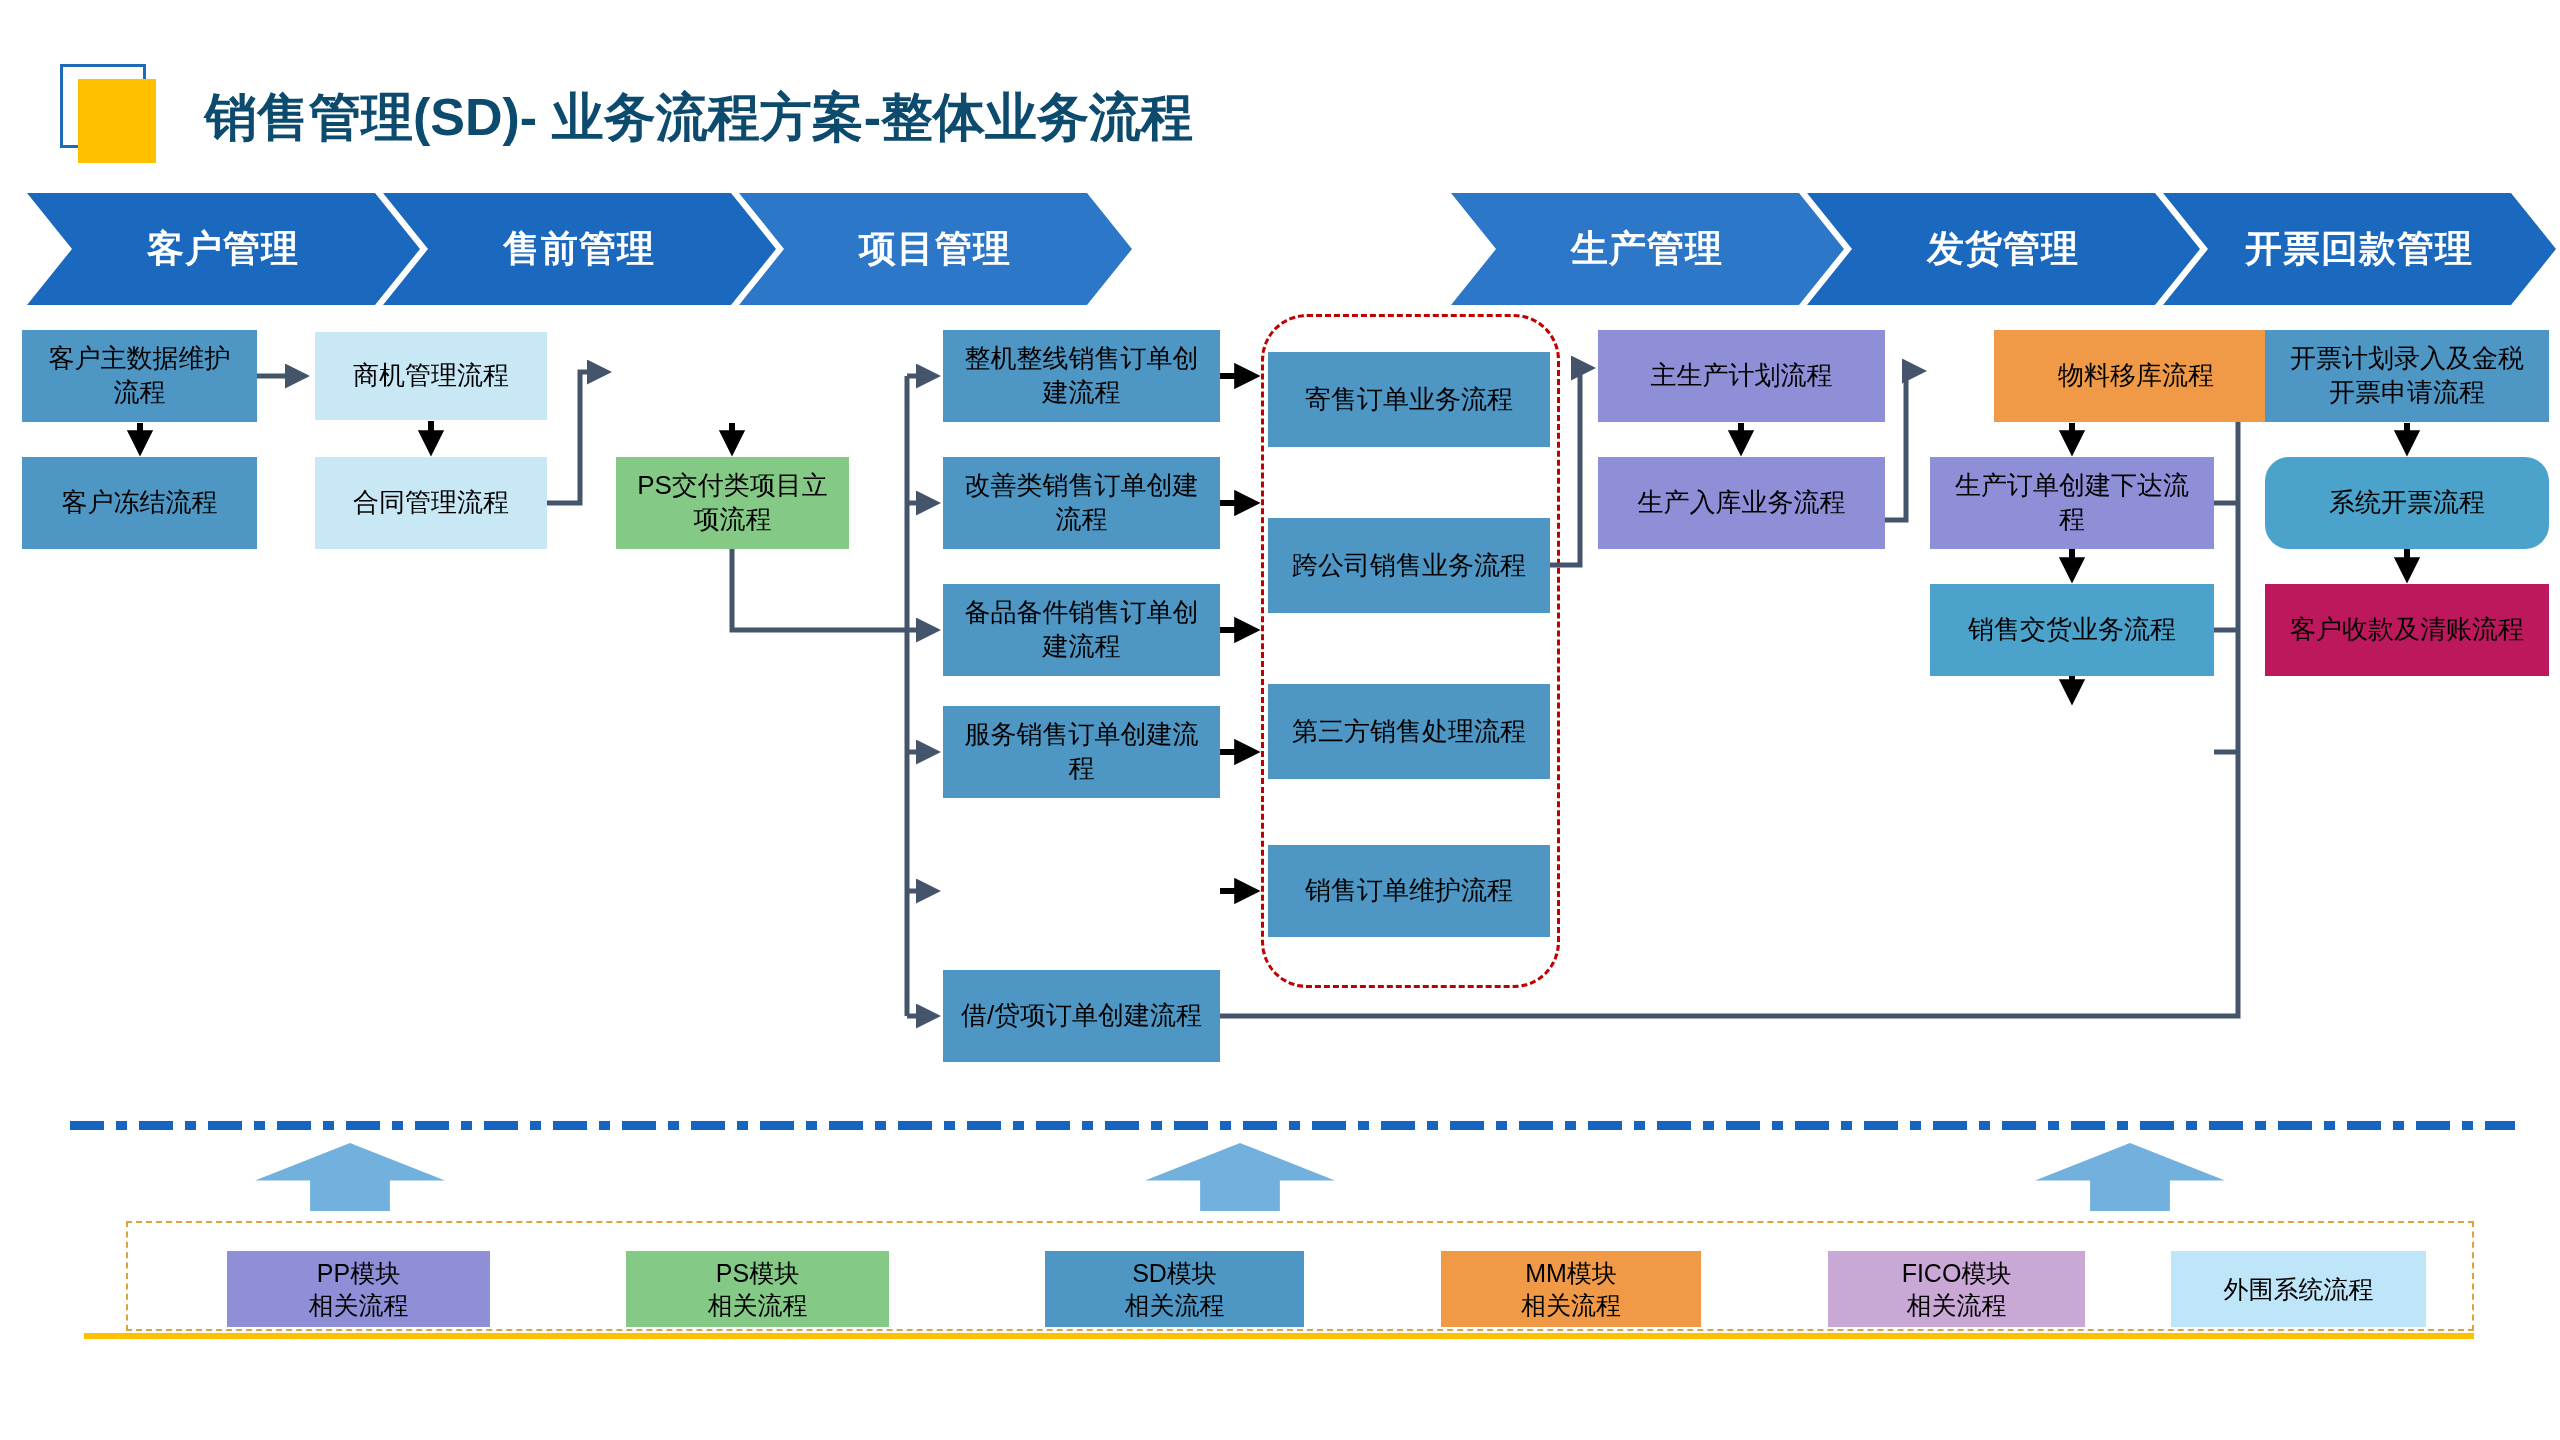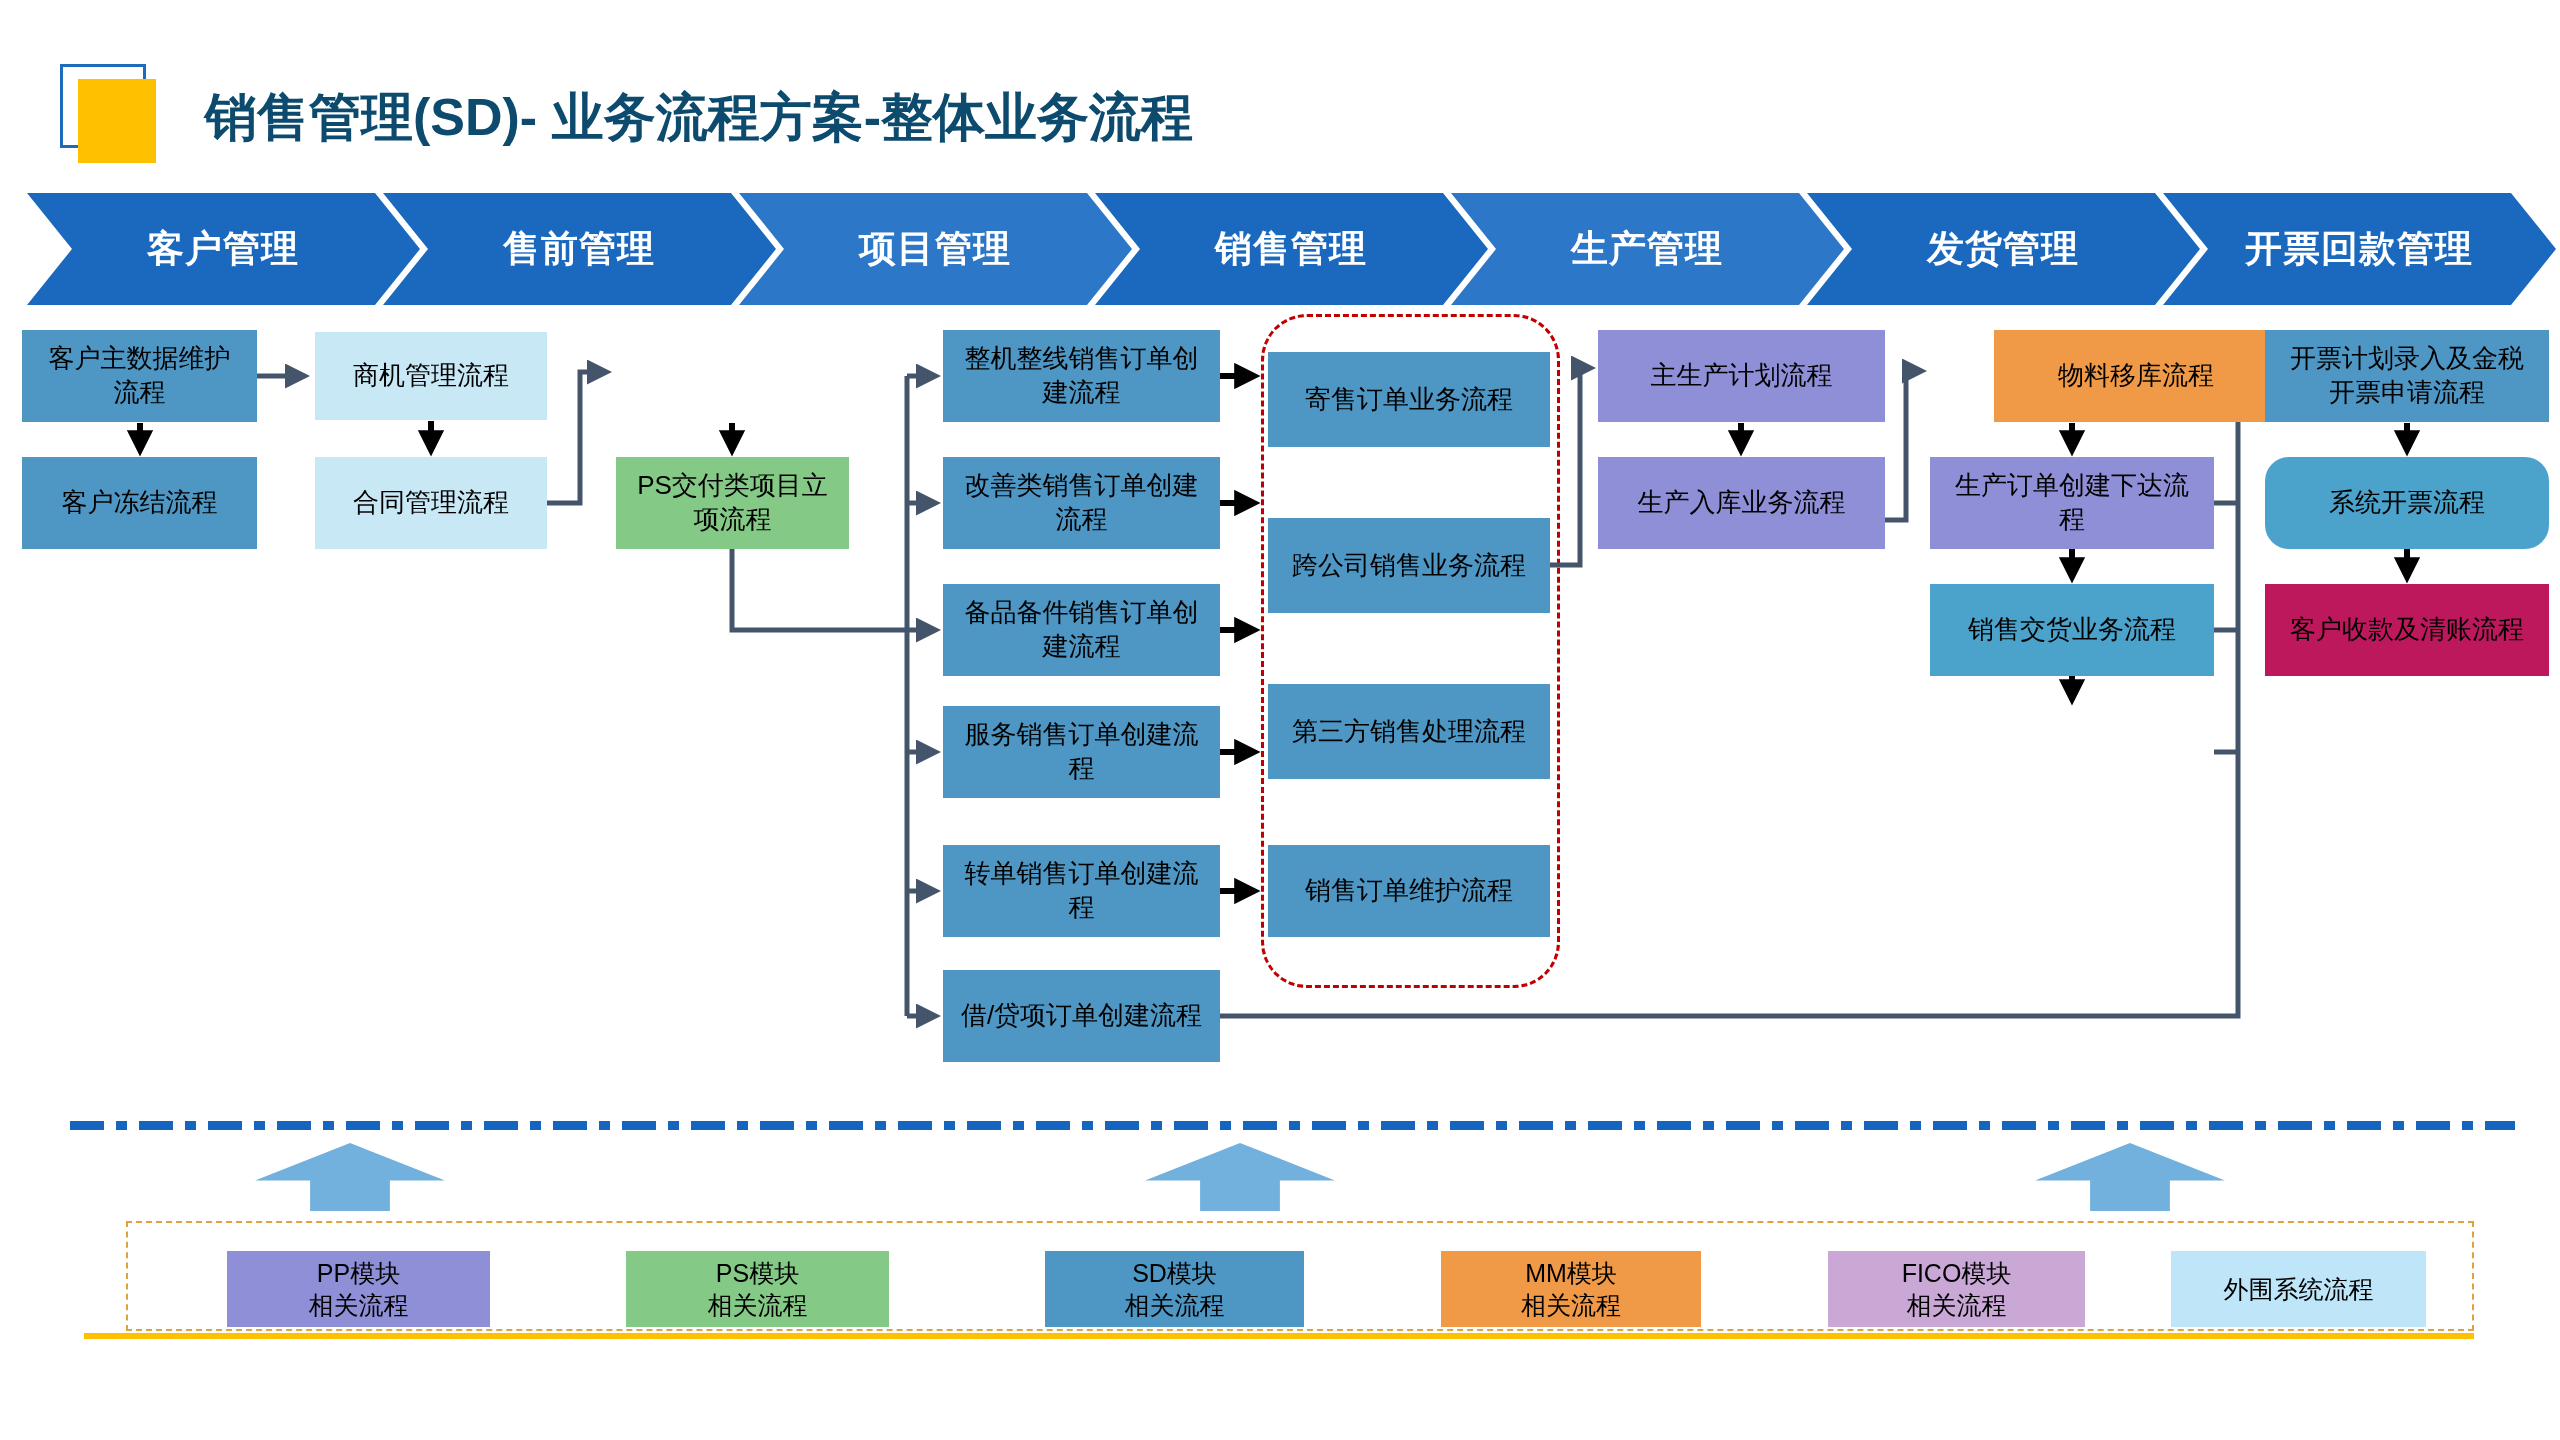--- a/index.html
+++ b/index.html
@@ -52,21 +52,20 @@
 
 <div id="slide">
 
   <div class="title-outline"></div>
   <div class="title-square"></div>
   <div class="page-title">销售管理(SD)- 业务流程方案-整体业务流程</div>
 
   <div class="chevron" style="left: 20px; background-color: rgb(27, 105, 190);">客户管理</div>
   <div class="chevron" style="left: 376px; background-color: rgb(27, 105, 190);">售前管理</div>
   <div class="chevron" style="left: 732px; background-color: rgb(44, 119, 200);">项目管理</div>
-  <div class="chevron" style="left: 1088px; background-color: rgb(27, 105, 190);">销售管理</div>
   <div class="chevron" style="left: 1444px; background-color: rgb(44, 119, 200);">生产管理</div>
   <div class="chevron" style="left: 1800px; background-color: rgb(27, 105, 190);">发货管理</div>
   <div class="chevron" style="left: 2156px; background-color: rgb(27, 105, 190);">开票回款管理</div>
 
   <div class="dashed-scope"></div>
 
   <svg class="connectors" width="2560" height="1440" viewBox="0 0 2560 1440">
     <defs>
       <marker id="arrow-black" viewBox="0 0 10 10" refX="6" refY="5" markerWidth="4.6" markerHeight="4.4" orient="auto-start-reverse">
         <path d="M0,0 L10,5 L0,10 z" style="fill:var(--black,#000)"></path>
@@ -119,21 +118,20 @@
 
   <div class="node" style="left: 315px; top: 332px; width: 232px; height: 88px; background-color: rgb(201, 232, 246);">商机管理流程</div>
   <div class="node" style="left: 315px; top: 457px; width: 232px; height: 92px; background-color: rgb(201, 232, 246);">合同管理流程</div>
 
   <div class="node" style="left: 616px; top: 457px; width: 233px; height: 92px; background-color: rgb(132, 201, 133);">PS交付类项目立项流程</div>
 
   <div class="node" style="left: 943px; top: 330px; width: 277px; height: 92px; background-color: rgb(78, 150, 195);">整机整线销售订单创建流程</div>
   <div class="node" style="left: 943px; top: 457px; width: 277px; height: 92px; background-color: rgb(78, 150, 195);">改善类销售订单创建流程</div>
   <div class="node" style="left: 943px; top: 584px; width: 277px; height: 92px; background-color: rgb(78, 150, 195);">备品备件销售订单创建流程</div>
   <div class="node" style="left: 943px; top: 706px; width: 277px; height: 92px; background-color: rgb(78, 150, 195);">服务销售订单创建流程</div>
-  <div class="node" style="left: 943px; top: 845px; width: 277px; height: 92px; background-color: rgb(78, 150, 195);">转单销售订单创建流程</div>
   <div class="node" style="left: 943px; top: 970px; width: 277px; height: 92px; background-color: rgb(78, 150, 195);">借/贷项订单创建流程</div>
 
   <div class="node" style="left: 1268px; top: 352px; width: 282px; height: 95px; background-color: rgb(78, 150, 195);">寄售订单业务流程</div>
   <div class="node" style="left: 1268px; top: 518px; width: 282px; height: 95px; background-color: rgb(78, 150, 195);">跨公司销售业务流程</div>
   <div class="node" style="left: 1268px; top: 684px; width: 282px; height: 95px; background-color: rgb(78, 150, 195);">第三方销售处理流程</div>
   <div class="node" style="left: 1268px; top: 845px; width: 282px; height: 92px; background-color: rgb(78, 150, 195);">销售订单维护流程</div>
 
   <div class="node" style="left: 1598px; top: 330px; width: 287px; height: 92px; background-color: rgb(143, 143, 216);">主生产计划流程</div>
   <div class="node" style="left: 1598px; top: 457px; width: 287px; height: 92px; background-color: rgb(143, 143, 216);">生产入库业务流程</div>
 

